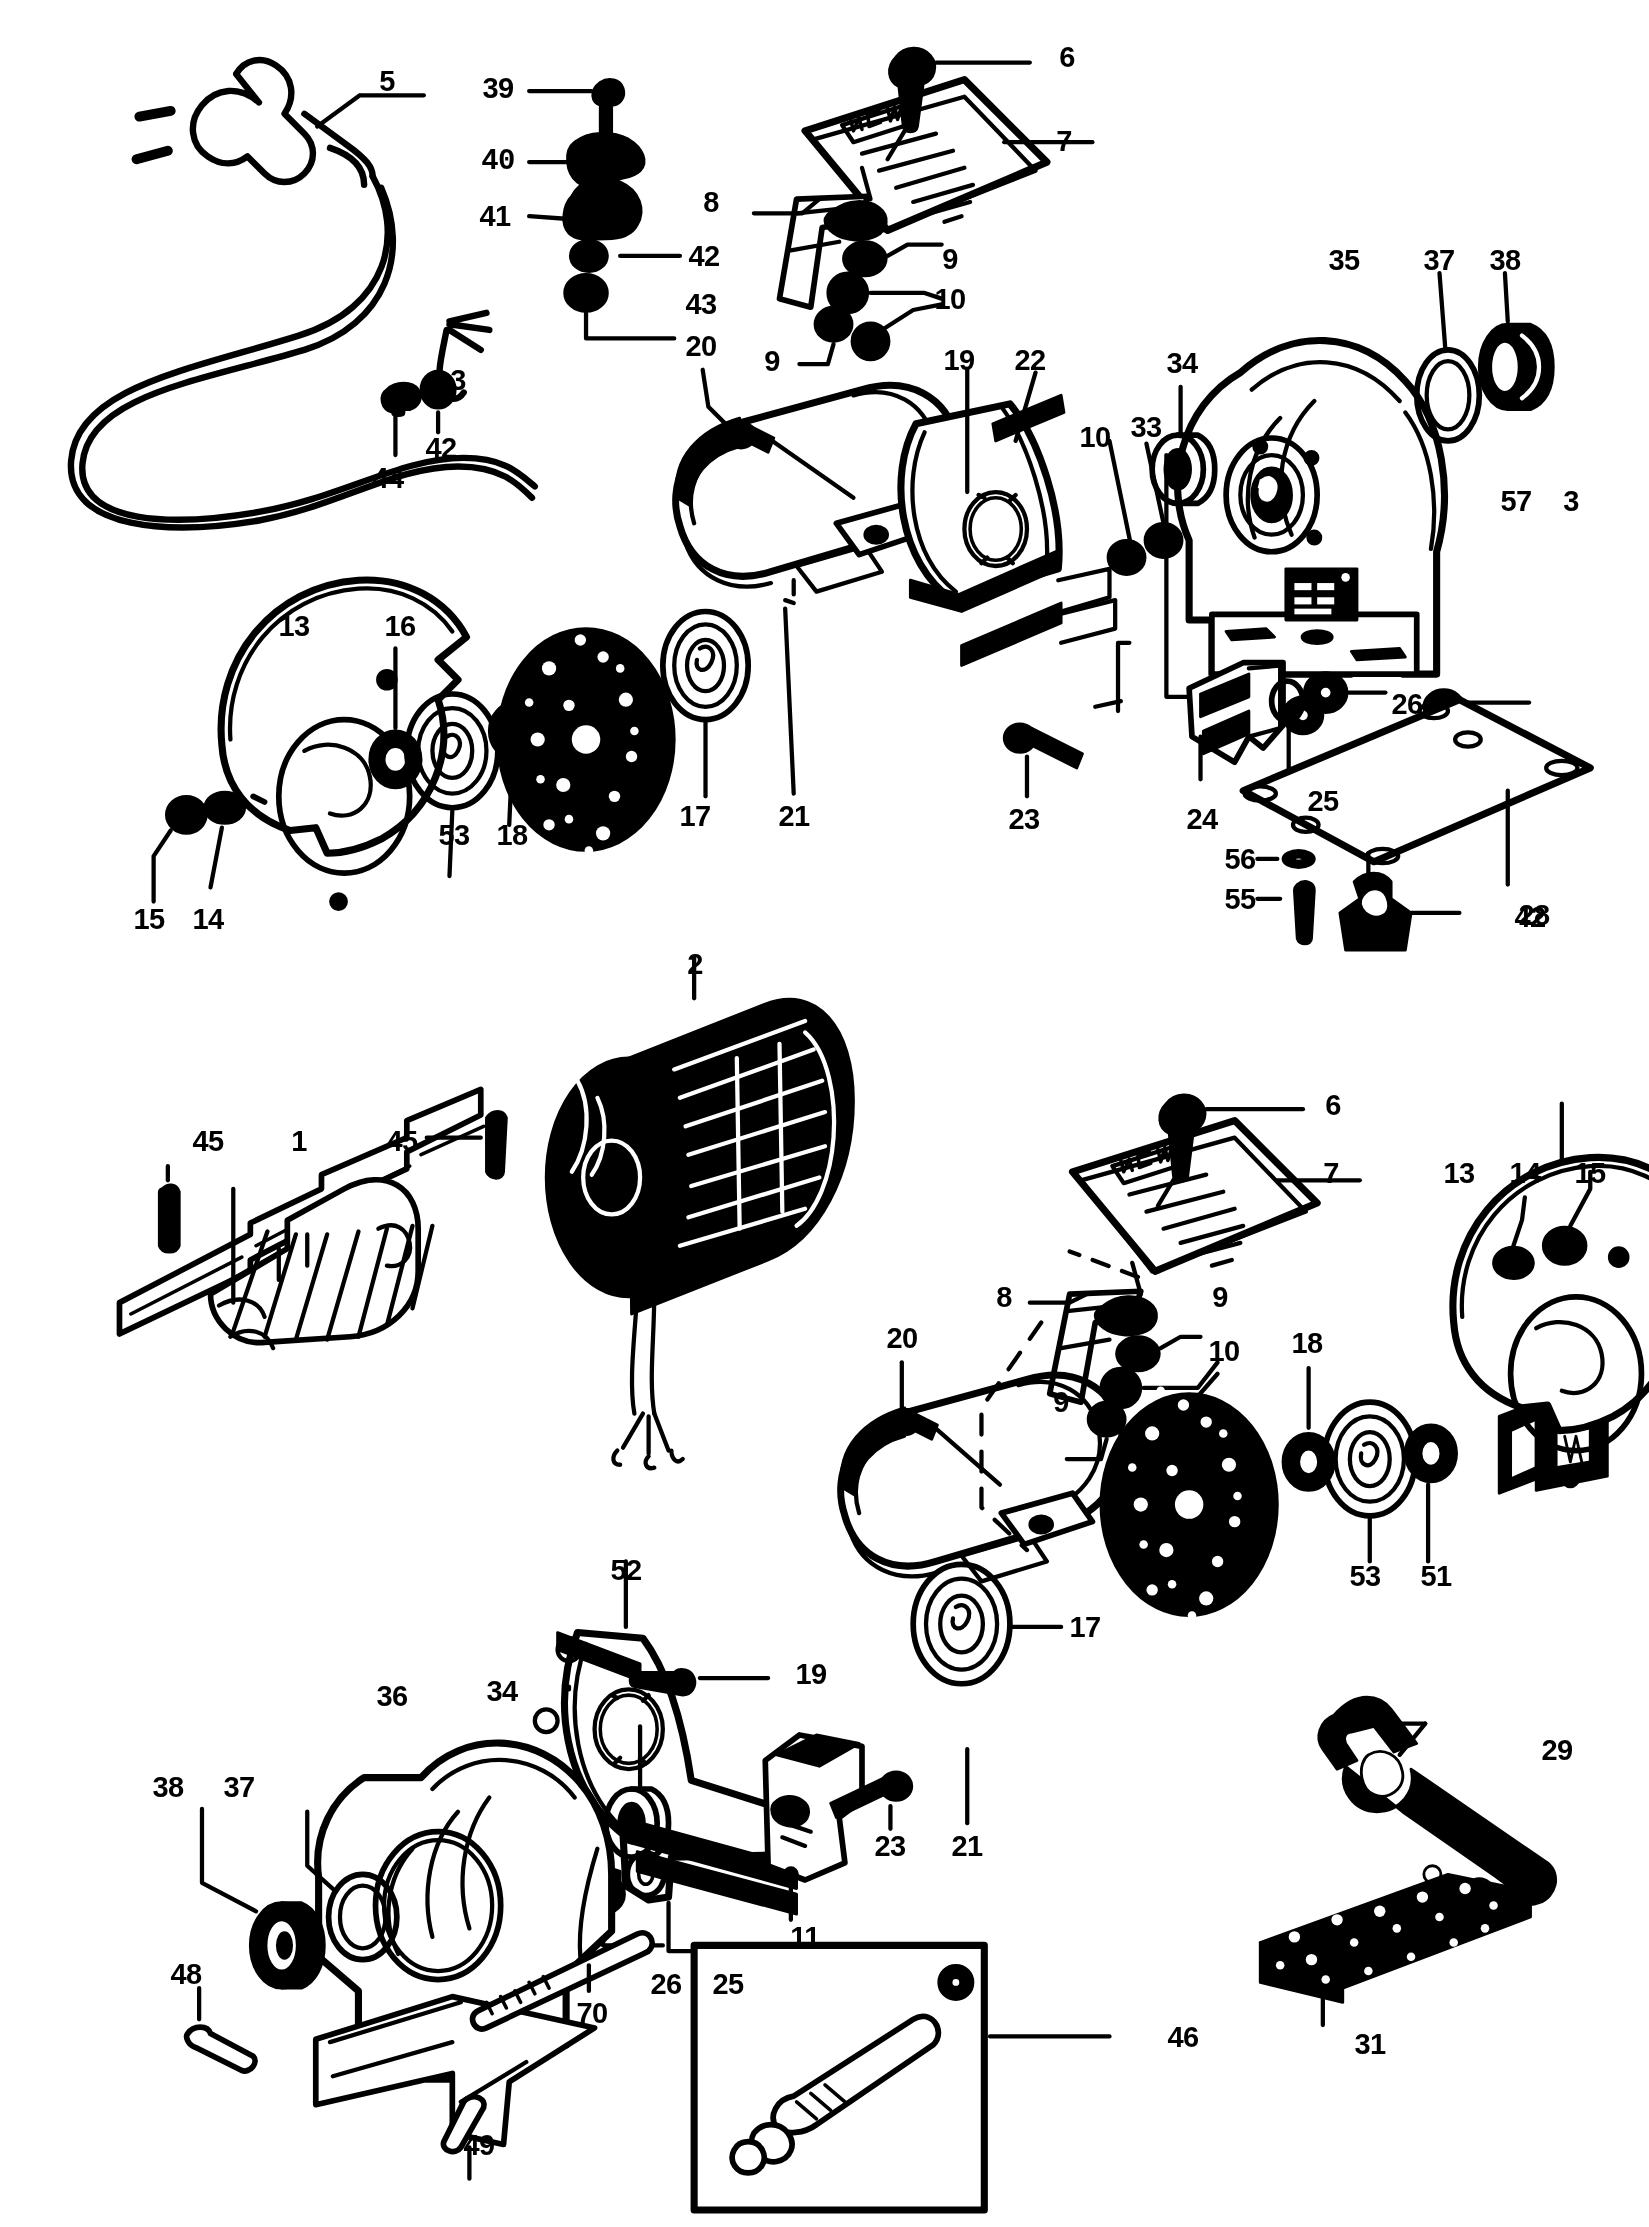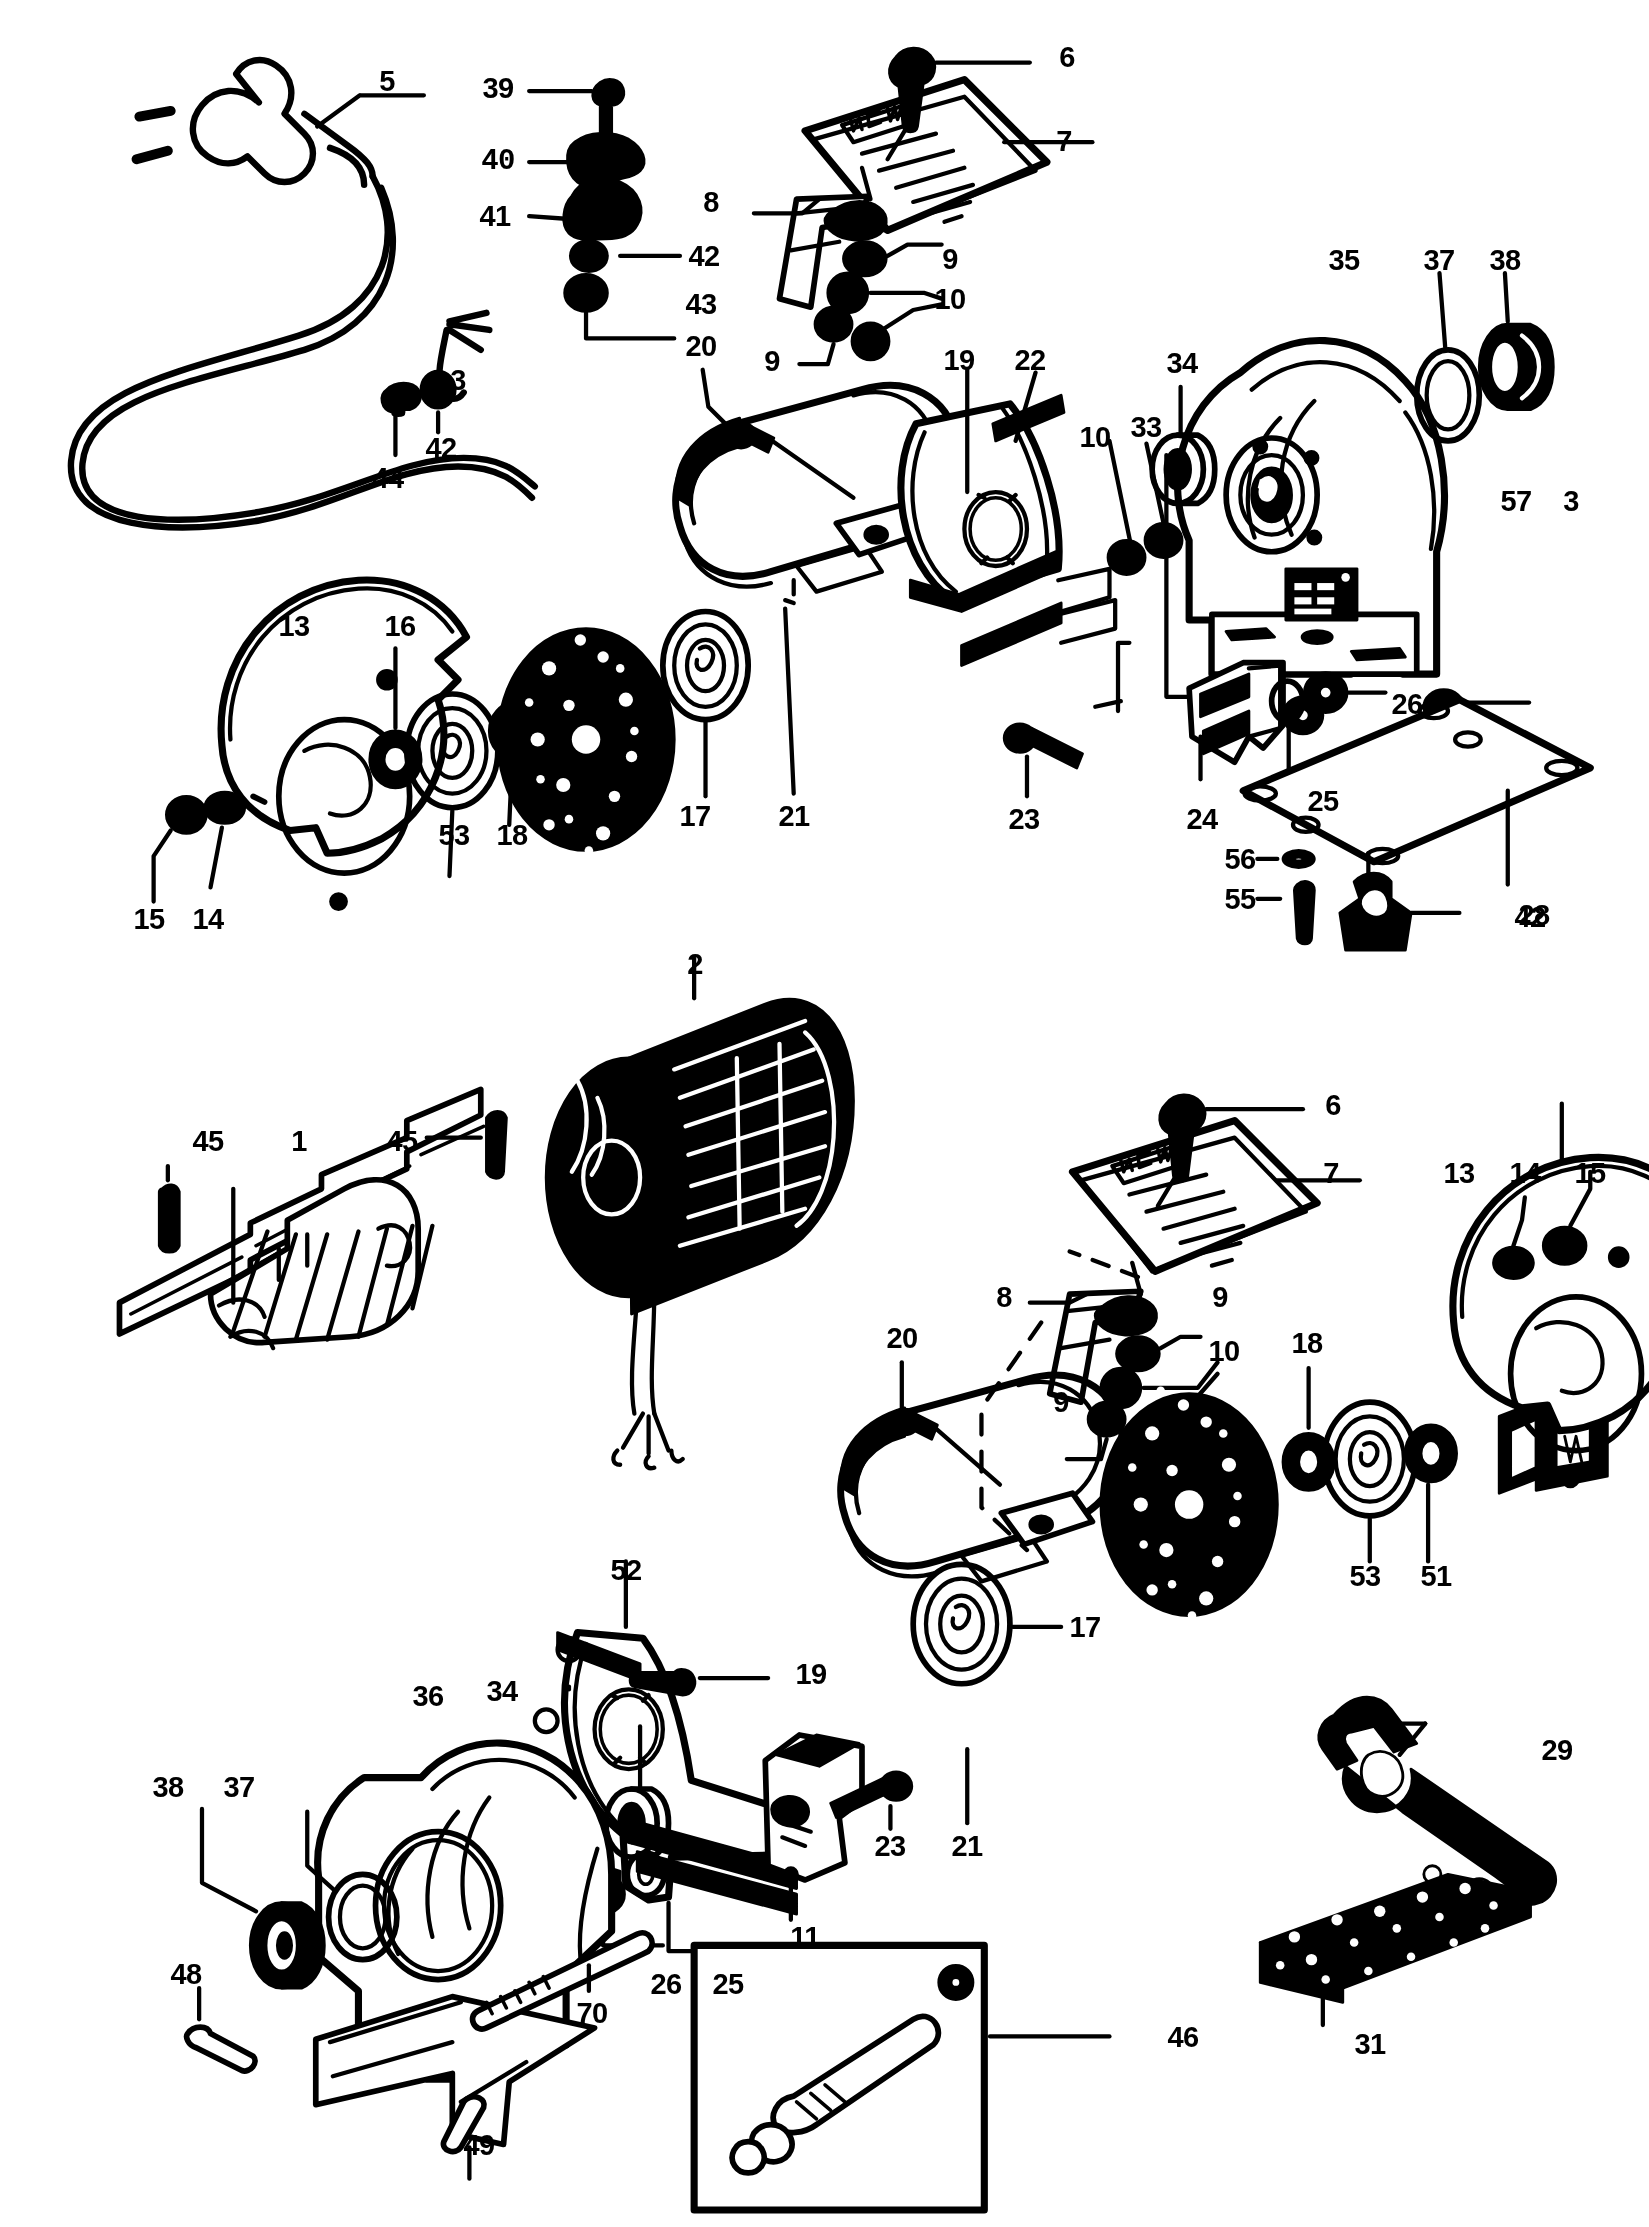--- a/index.html
+++ b/index.html
@@ -685,21 +685,21 @@
       <div class="lbl" style="left: 1220px; top: 1297px;">9</div>
       <div class="lbl" style="left: 902px; top: 1338px;">20</div>
       <div class="lbl" style="left: 1224px; top: 1351px;">10</div>
       <div class="lbl" style="left: 1307px; top: 1343px;">18</div>
       <div class="lbl" style="left: 1061px; top: 1402px;">9</div>
       <div class="lbl" style="left: 1365px; top: 1576px;">53</div>
       <div class="lbl" style="left: 1426px; top: 1576px; margin-left: 10px;">51</div>
       <div class="lbl" style="left: 626px; top: 1570px;">52</div>
       <div class="lbl" style="left: 1085px; top: 1627px;">17</div>
       <div class="lbl" style="left: 811px; top: 1674px;">19</div>
-      <div class="lbl" style="left: 428px; top: 1696px;">36</div>
+      <div class="lbl" style="left: 392px; top: 1696px;">36</div>
       <div class="lbl" style="left: 502px; top: 1691px;">34</div>
       <div class="lbl" style="left: 1557px; top: 1750px;">29</div>
       <div class="lbl" style="left: 168px; top: 1787px;">38</div>
       <div class="lbl" style="left: 239px; top: 1787px;">37</div>
       <div class="lbl" style="left: 890px; top: 1846px;">23</div>
       <div class="lbl" style="left: 967px; top: 1846px;">21</div>
       <div class="lbl" style="left: 805px; top: 1937px;">11</div>
       <div class="lbl" style="left: 186px; top: 1974px;">48</div>
       <div class="lbl" style="left: 666px; top: 1984px;">26</div>
       <div class="lbl" style="left: 728px; top: 1984px;">25</div>

